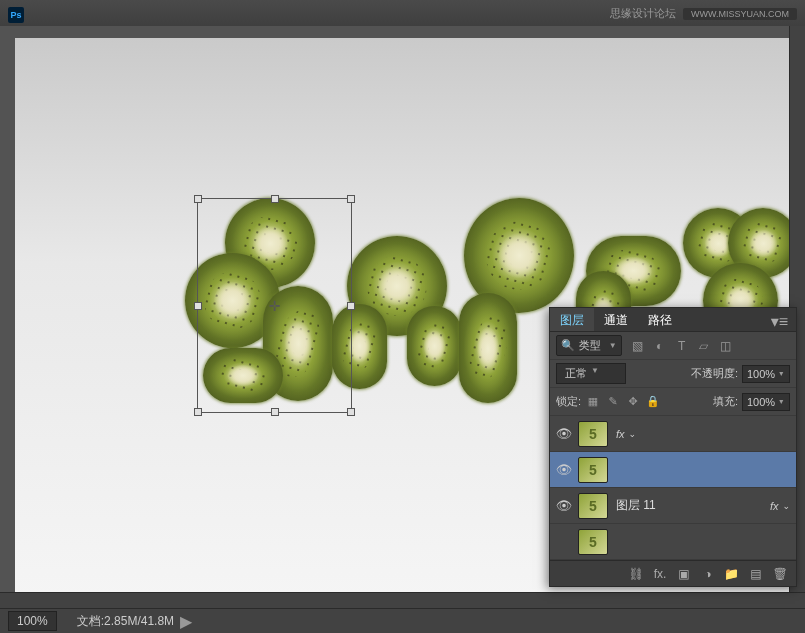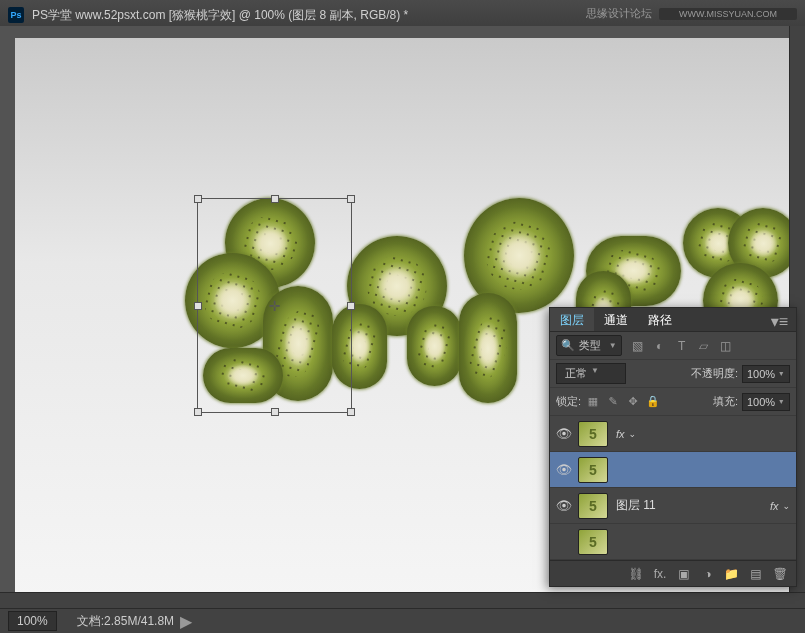--- a/index.html
+++ b/index.html
@@ -2,21 +2,21 @@
 <html><head>
 <meta charset="utf-8">
 <style>
 *{margin:0;padding:0;box-sizing:border-box;font-family:"Microsoft YaHei",Arial,sans-serif;user-select:none}
 body{background:#fff;width:805px;height:633px;overflow:hidden;position:relative}
 .window{width:805px;height:633px;background:#535353;position:relative}
 .titlebar{height:31px;background:linear-gradient(#4a4a4a,#3d3d3d);display:flex;align-items:center;padding:0 8px;border-bottom:1px solid #2a2a2a}
 .ps-icon{width:16px;height:16px;background:#001e36;border-radius:2px;display:flex;align-items:center;justify-content:center;color:#31a8ff;font-size:9px;font-weight:bold;margin-right:8px}
 .title{color:#d0d0d0;font-size:12px;flex:1}
 .watermark{position:absolute;top:6px;right:8px;color:#999;font-size:11px;z-index:10}
-.wm-badge{background:#333;padding:1px 20px;border-radius:2px;margin-left:4px;font-size:9px}
+.wm-badge{background:#333;padding:1px 8px;border-radius:2px;margin-left:4px;font-size:9px}
 .canvas-area{position:absolute;top:26px;left:0;right:0;bottom:25px;background:#535353;display:flex;justify-content:center;align-items:center}
 .canvas{width:775px;height:560px;background:linear-gradient(180deg,#cacaca 0%,#e8e8e8 40%,#f5f5f5 100%);position:relative;margin-top:2px}
 .kiwi-text{position:absolute;top:150px;left:170px;right:0;height:220px;display:flex;align-items:center}
 .kiwi-letter{position:relative;filter:drop-shadow(4px 4px 8px rgba(0,0,0,0.3))}
 .kiwi-s{width:155px;height:200px}
 .kiwi-a{width:130px;height:155px;margin-left:-8px;margin-top:30px}
 .kiwi-p{width:130px;height:200px;margin-left:-8px}
 .kiwi-c{width:115px;height:150px;margin-left:-8px;margin-top:25px}
 .kiwi-x{width:100px;height:180px;margin-left:-8px}
 .kiwi-shape{position:absolute;background:radial-gradient(ellipse at center,#e8e4c0 0%,#d4d896 15%,#8fa339 35%,#6b7e2a 60%,#5a6b24 100%);border-radius:50%;box-shadow:inset 0 0 20px rgba(0,0,0,0.3),0 0 3px 1px rgba(107,126,42,0.7)}
@@ -64,24 +64,20 @@
 .scrollbar-v{position:absolute;top:26px;right:0;bottom:41px;width:16px;background:#424242;border-left:1px solid #2a2a2a}
 .dd-arrow{font-size:8px;margin-left:4px;color:#999}
 </style>
 </head>
 <body>
 
 <div class="window">
 
   <div class="titlebar">
     <div class="ps-icon">Ps</div>
-    <div class="title">
-      <span>PS学堂  www.52psxt.com</span>
-      <span>[猕猴桃字效] @ 100% (图层 8 副本, RGB/8) *</span>
-    </div>
   </div>
 
   <div class="watermark">
     <span>思缘设计论坛</span>
     <span class="wm-badge">WWW.MISSYUAN.COM</span>
   </div>
 
   <div class="canvas-area">
     <div class="canvas">
       <div class="kiwi-text">

